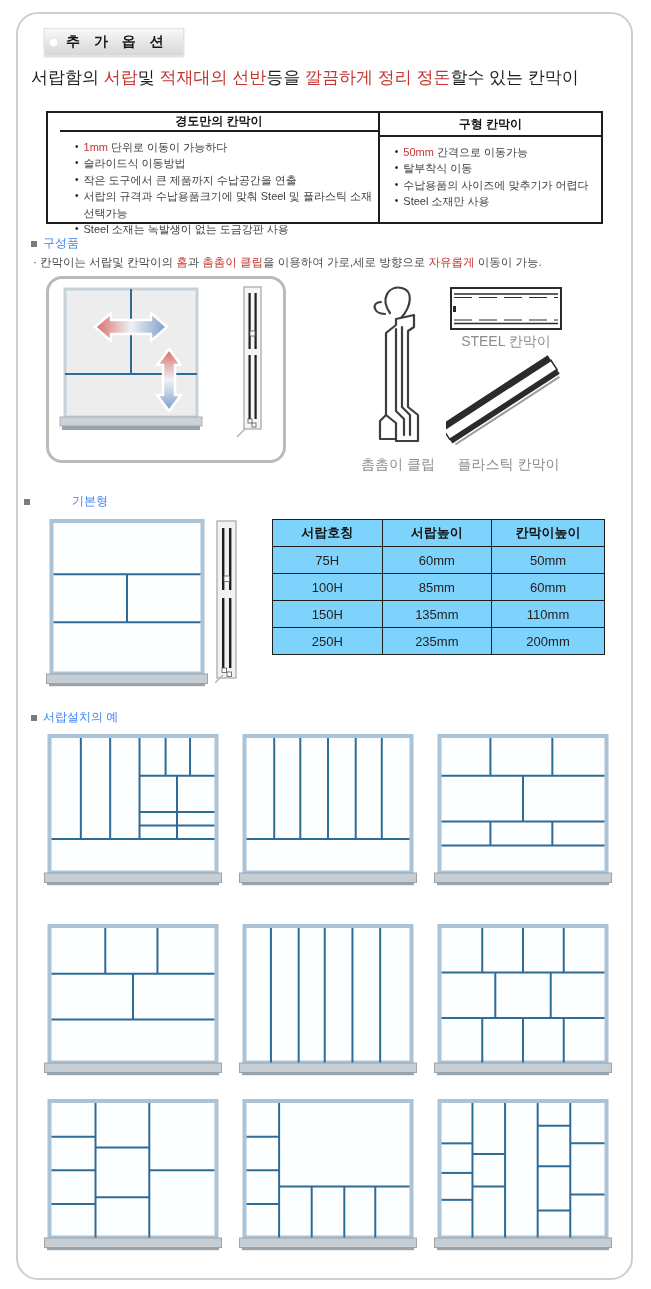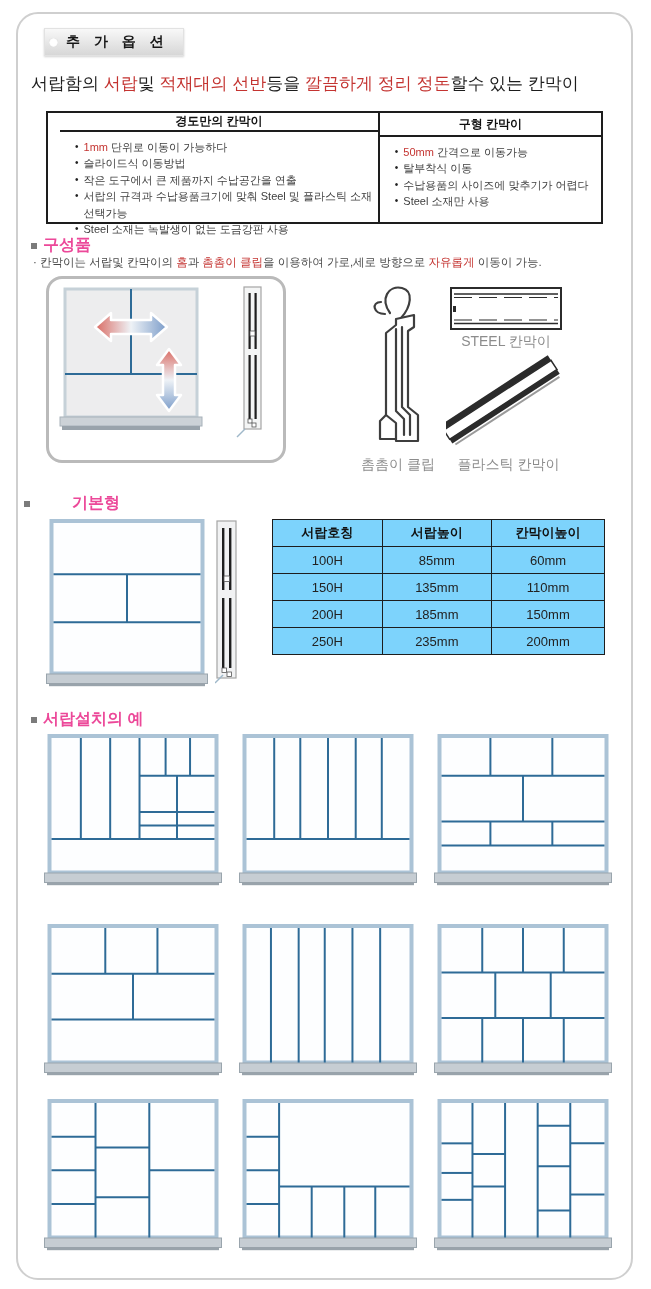--- a/index.html
+++ b/index.html
@@ -12,33 +12,33 @@
     border:2px solid #cfcfcf;border-radius:22px;background:#fff;
   }
   .badge{
     position:absolute;left:44px;top:28px;height:26px;
     background:linear-gradient(#f8f8f8,#d7d7d7);
     border:1px solid #e2e2e2;box-shadow:0 1px 2px rgba(0,0,0,.18);
     display:flex;align-items:center;gap:8px;padding:0 14px 0 4px;
   }
   .badge .circ{width:9px;height:9px;border-radius:50%;background:#fff;box-shadow:inset 0 0 1px #bbb;}
   .badge .lbl{font-weight:bold;font-size:14px;color:#161616;letter-spacing:5px;white-space:nowrap;}
-  .title{position:absolute;left:31px;top:72px;width:600px;font-size:17px;color:#1d1d1d;white-space:nowrap;}
+  .title{position:absolute;left:31px;top:66px;width:600px;font-size:17px;color:#1d1d1d;white-space:nowrap;}
   .red{color:#c43431;}
   
   .cmp{position:absolute;left:46px;top:111px;width:557px;height:113px;border:2px solid #1d1d1d;display:flex;box-sizing:border-box;background:#fff;}
   .cmp-col{display:flex;flex-direction:column;box-sizing:border-box;}
   .cmp-col.left{width:60%;border-right:2px solid #1d1d1d;padding-left:12px;}
   .cmp-col.rightc{flex:1;}
   .cmp-head{height:22px;border-bottom:2px solid #1d1d1d;display:flex;align-items:center;justify-content:center;font-weight:bold;font-size:12px;color:#111;}
   .cmp-body{padding:7px 4px 0 15px;}
   .bullet-row{font-size:11px;color:#3e3e3e;line-height:16.4px;display:flex;gap:5px;}
   .bullet-row .dot{color:#222;font-size:10px;}
   
-  .sec-head{position:absolute;display:flex;align-items:center;gap:6px;font-weight:bold;font-size:16px;color:#ec4899;}
+  .sec-head{position:absolute;display:flex;align-items:center;gap:6px;font-weight:normal;font-size:12px;color:#3b82f6;}
   .sec-head .sq{width:6px;height:6px;background:#7b7b7b;}
   .note{position:absolute;left:33px;top:255px;font-size:11.5px;color:#4a4a4a;}
   .panel{position:absolute;left:46px;top:276px;width:240px;height:187px;border:3px solid #bababa;border-radius:16px;box-sizing:border-box;background:#fff;}
   .fig-label{position:absolute;font-size:14px;color:#8c8c8c;text-align:center;}
   
   .spec{position:absolute;left:272px;top:519px;width:333px;border-collapse:collapse;background:#7dd3fc;}
   .spec th,.spec td{border:1.6px solid #1d1d1d;text-align:center;font-size:13px;color:#222;height:26px;padding:0;}
   .spec th{font-weight:bold;font-size:13px;color:#111;}
   .drawer{position:absolute;}
   .abs{position:absolute;}
@@ -204,33 +204,33 @@
 <table class="spec">
   <thead>
     <tr>
       <th style="width:33%">서랍호칭</th>
       <th style="width:33%">서랍높이</th>
       <th>칸막이높이</th>
     </tr>
   </thead>
   <tbody>
       <tr>
+        <td>75H</td>
+        <td>60mm</td>
+        <td>50mm</td>
+      </tr>
+      <tr>
         <td>100H</td>
         <td>85mm</td>
         <td>60mm</td>
       </tr>
       <tr>
         <td>150H</td>
         <td>135mm</td>
         <td>110mm</td>
-      </tr>
-      <tr>
-        <td>200H</td>
-        <td>185mm</td>
-        <td>150mm</td>
       </tr>
       <tr>
         <td>250H</td>
         <td>235mm</td>
         <td>200mm</td>
       </tr>
     </tbody>
 </table>
 
 <div class="sec-head" style="left:31px;top:709px;">

